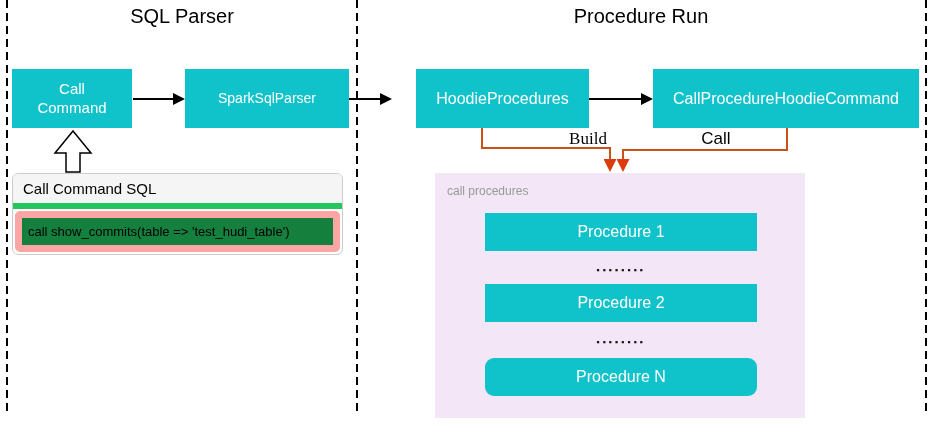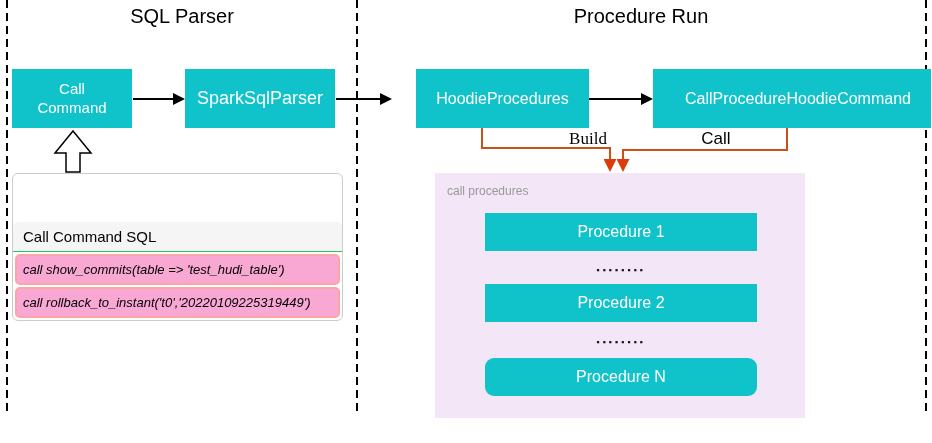--- a/index.html
+++ b/index.html
@@ -16,27 +16,27 @@
     display:flex;align-items:center;justify-content:center;text-align:center;
   }
   .node-sm{font-size:15px;white-space:pre-line;line-height:1.25;}
   .node-md{font-size:16px;}
   .conn-label{position:absolute;font-size:17px;color:#000;width:60px;text-align:center;}
   .sql-panel{
     position:absolute;left:12px;top:173px;width:331px;background:#ffffff;
     border:1px solid #CCCCCC;border-radius:6px;box-sizing:border-box;
   }
   .sql-header{
-    height:29px;line-height:29px;background:#F5F5F5;border-bottom:1px solid #22c55e;
-    border-radius:5px 5px 0 0;padding-left:10px;font-size:15px;color:#000;margin-top:48px;
+    height:29px;line-height:29px;background:#F5F5F5;border-bottom:6px solid #22c55e;
+    border-radius:5px 5px 0 0;padding-left:10px;font-size:15px;color:#000;
   }
   .sql-row{
-    margin:2px;height:27px;border:2px solid #fca5a5;border-radius:5px;
+    margin:2px;height:27px;border:7px solid #fca5a5;border-radius:5px;
     display:flex;align-items:center;padding-left:6px;font-size:13px;color:#000;
-    background:#f9a8d4;white-space:nowrap;overflow:hidden;font-style:italic;
+    background:#15803d;white-space:nowrap;overflow:hidden;
   }
   .purple-panel{
     position:absolute;left:435px;top:173px;width:370px;height:245px;
     background:#F3E6F7;
   }
   .purple-label{
     position:absolute;left:12px;top:11px;font-size:12px;color:#999999;
   }
   .proc{
     position:absolute;left:50px;width:272px;height:38px;background:#10C2CA;
@@ -74,31 +74,30 @@
     <path d="M787,128 V150 H623 V160" stroke="#C95016" stroke-width="2" fill="none" marker-end="url(#arrO)"></path>
 
     <polygon points="73,131 91,153 80,153 80,172 66,172 66,153 55,153" fill="#ffffff" stroke="#000" stroke-width="1.5"></polygon>
   </svg>
 
   <div class="title" style="left:72px;top:5px;">SQL Parser</div>
   <div class="title" style="left:531px;top:5px;">Procedure Run</div>
 
   <div class="teal node-sm" style="left:12px;top:69px;width:120px;height:59px;">Call
 Command</div>
-  <div class="teal node-sm" style="left:185px;top:69px;width:150px;height:59px;font-size:18px;">SparkSqlParser</div>
+  <div class="teal node-sm" style="left:185px;top:69px;width:164px;height:59px;font-size:14px;">SparkSqlParser</div>
   <div class="teal node-md" style="left:392px;top:69px;width:173px;height:59px;margin-left:24px;">HoodieProcedures</div>
-  <div class="teal node-md" style="left:653px;top:69px;width:266px;height:59px;padding-left:12px;">CallProcedureHoodieCommand</div>
+  <div class="teal node-md" style="left:653px;top:69px;width:266px;height:59px;">CallProcedureHoodieCommand</div>
 
   <div class="conn-label" style="left:558px;top:129px;font-family:Liberation Serif, serif;">Build</div>
   <div class="conn-label" style="left:686px;top:129px;">Call</div>
 
   <div class="sql-panel">
     <div class="sql-header">Call Command SQL</div>
     <div class="sql-row">call show_commits(table =&gt; 'test_hudi_table')</div>
-    <div class="sql-row">call rollback_to_instant('t0','20220109225319449')</div>
   </div>
 
   <div class="purple-panel">
     <div class="purple-label">call procedures</div>
     <div class="proc" style="top:40px;">Procedure 1</div>
     <div class="dots" style="top:92px;">▪▪▪▪▪▪▪▪</div>
     <div class="proc" style="top:111px;">Procedure 2</div>
     <div class="dots" style="top:164px;">▪▪▪▪▪▪▪▪</div>
     <div class="proc" style="top:185px;border-radius:9px;">Procedure N</div>
   </div>

